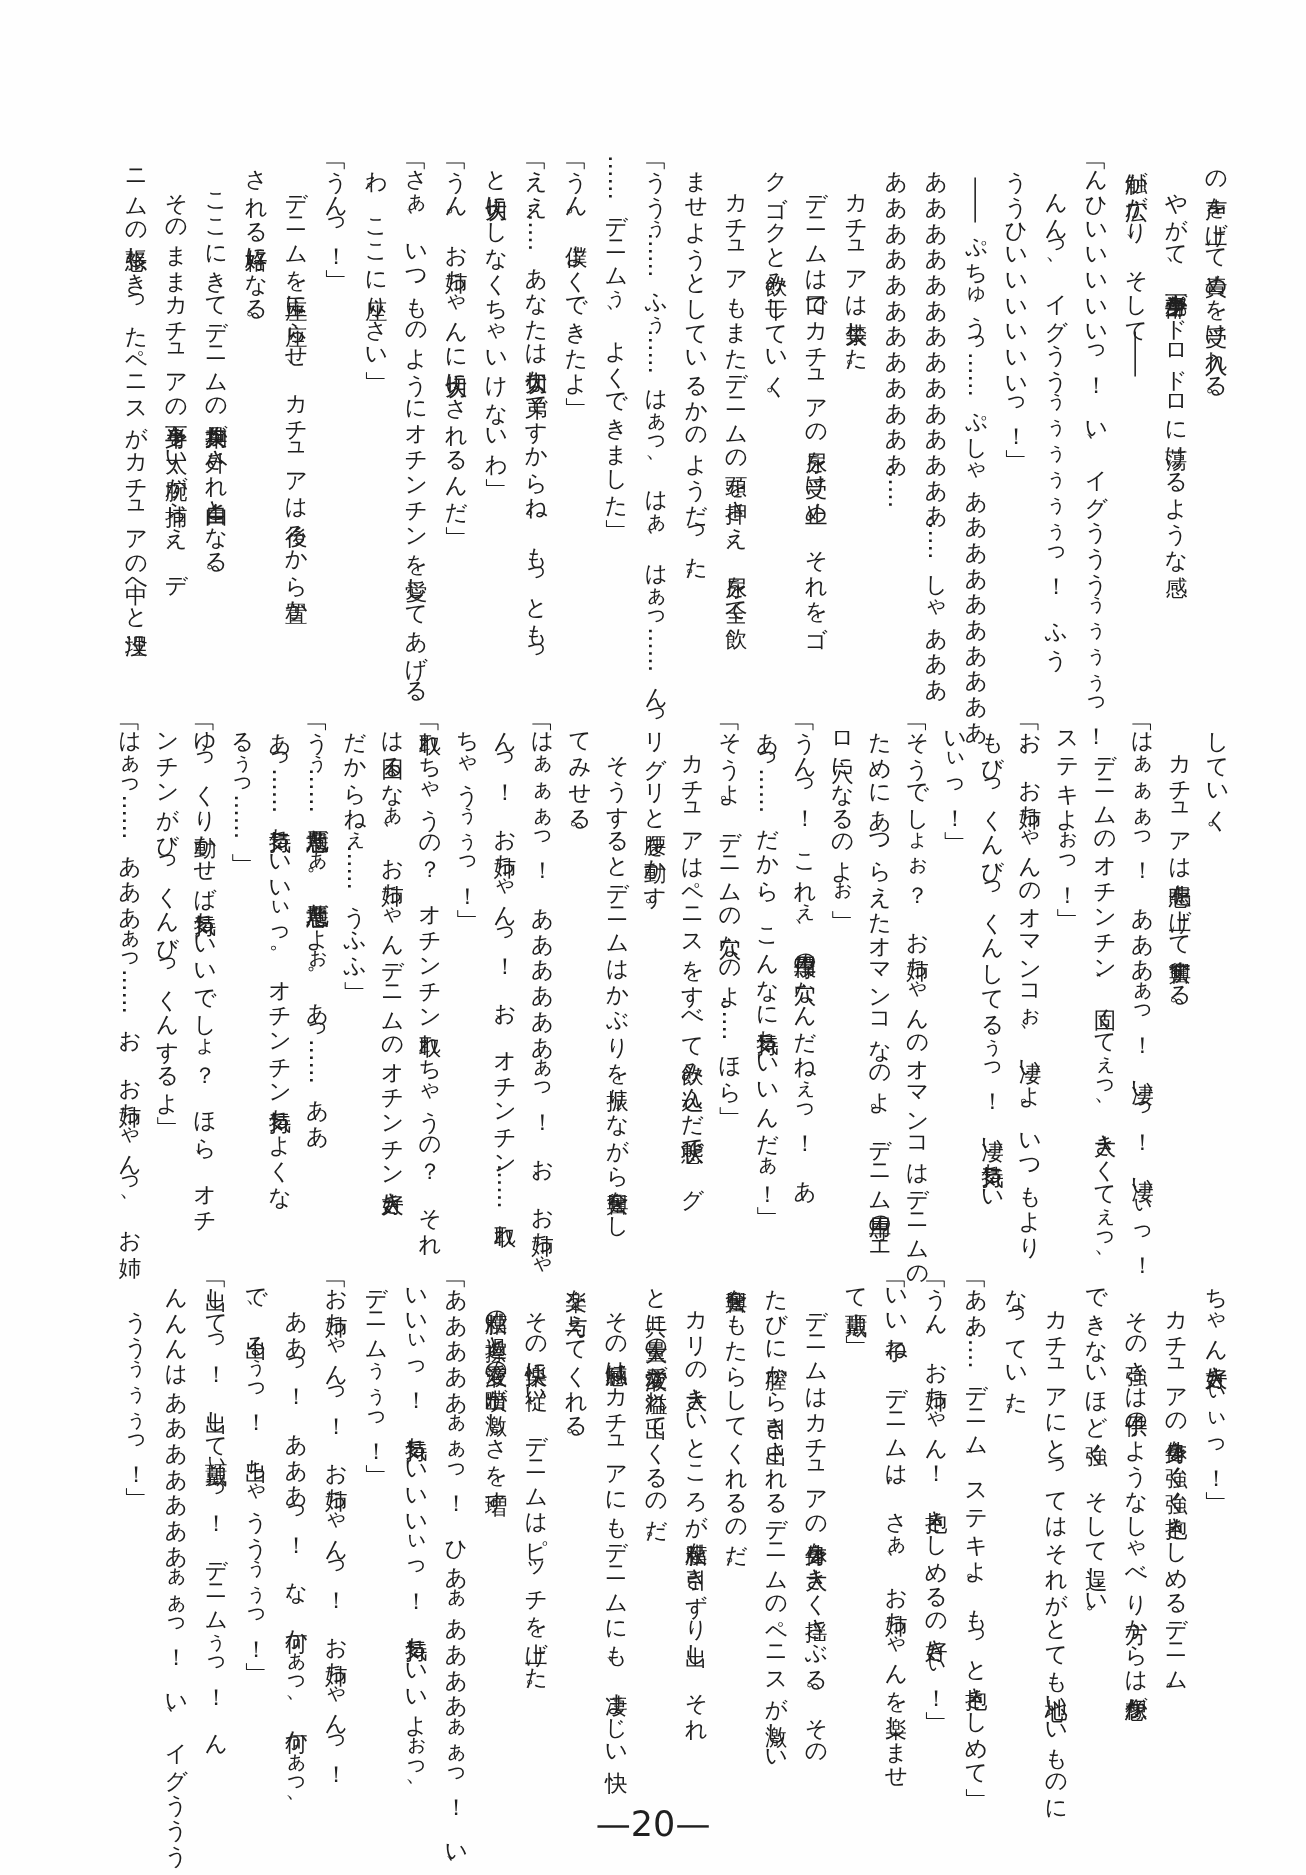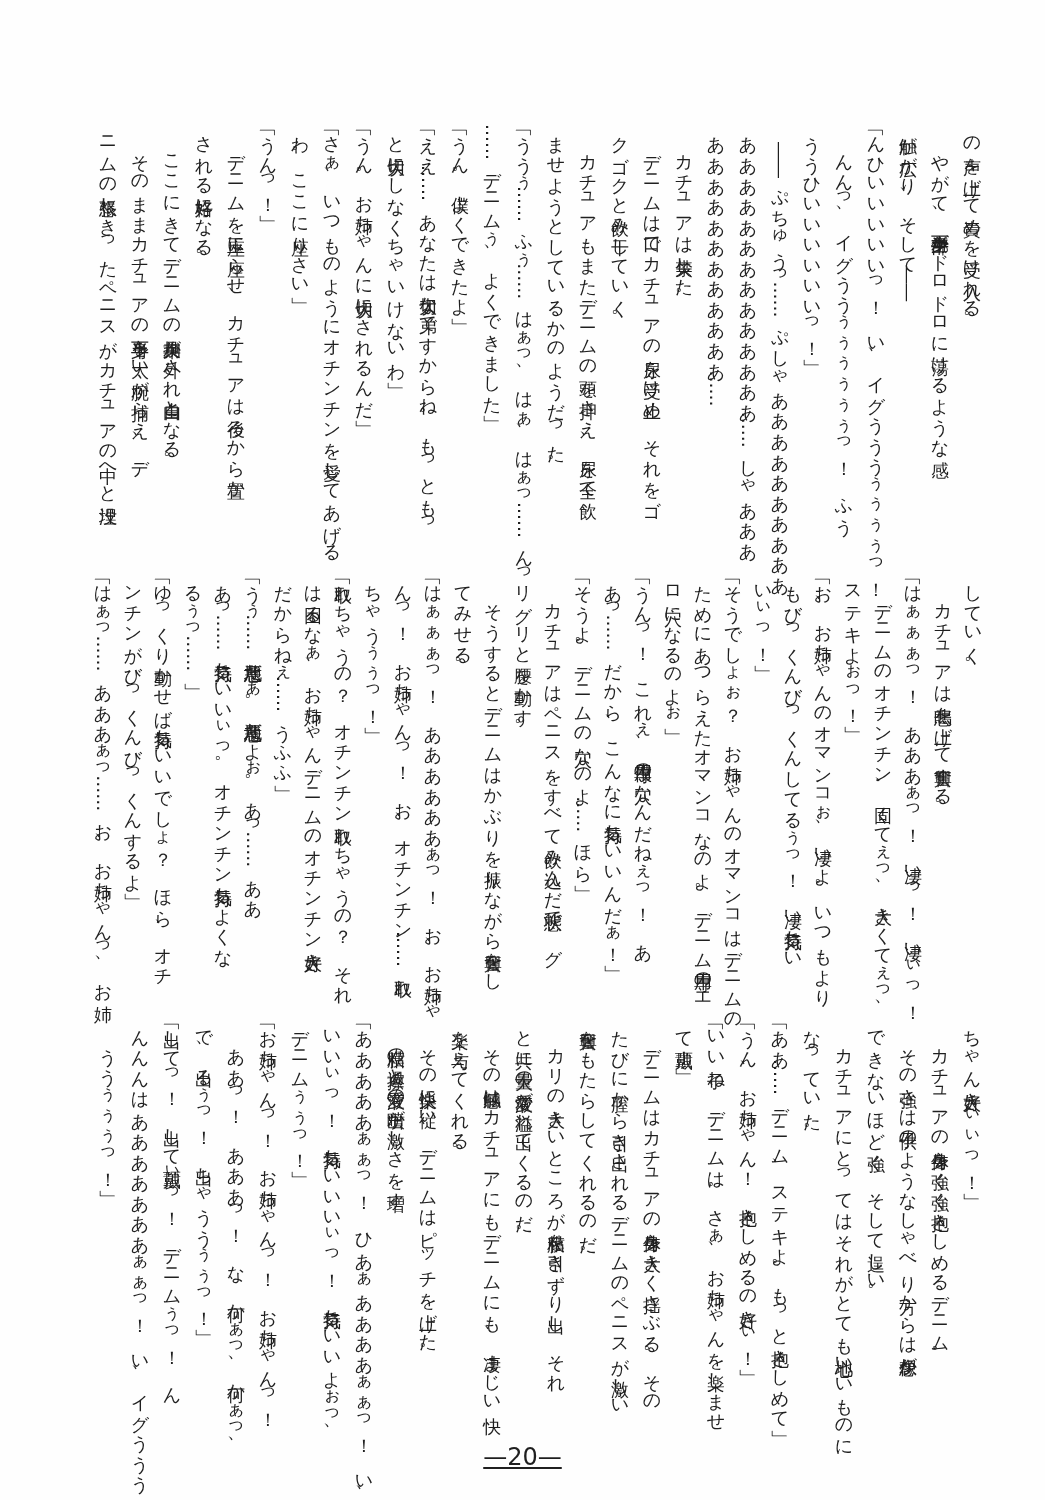--- a/index.html
+++ b/index.html
@@ -32,23 +32,22 @@
     white-space: nowrap;
     height: 446px;
     overflow: visible;
   }
   .page-number {
     position: absolute;
     top: 1443px;
     left: 0;
     width: 100%;
     text-align: center;
-    font-size: 24px;
+    font-size: 28px;
     letter-spacing: 0;
-    text-decoration: underline;
   }
 </style>
 </head>
 <body>
 
 <div class="page">
   <div class="band band-1">
       <div class="tcol">の声を上げて責めを受け入れる。</div>
       <div class="tcol">　やがて、下半身全部がドロドロに蕩けるような感</div>
       <div class="tcol">触が広がり、そして――</div>

